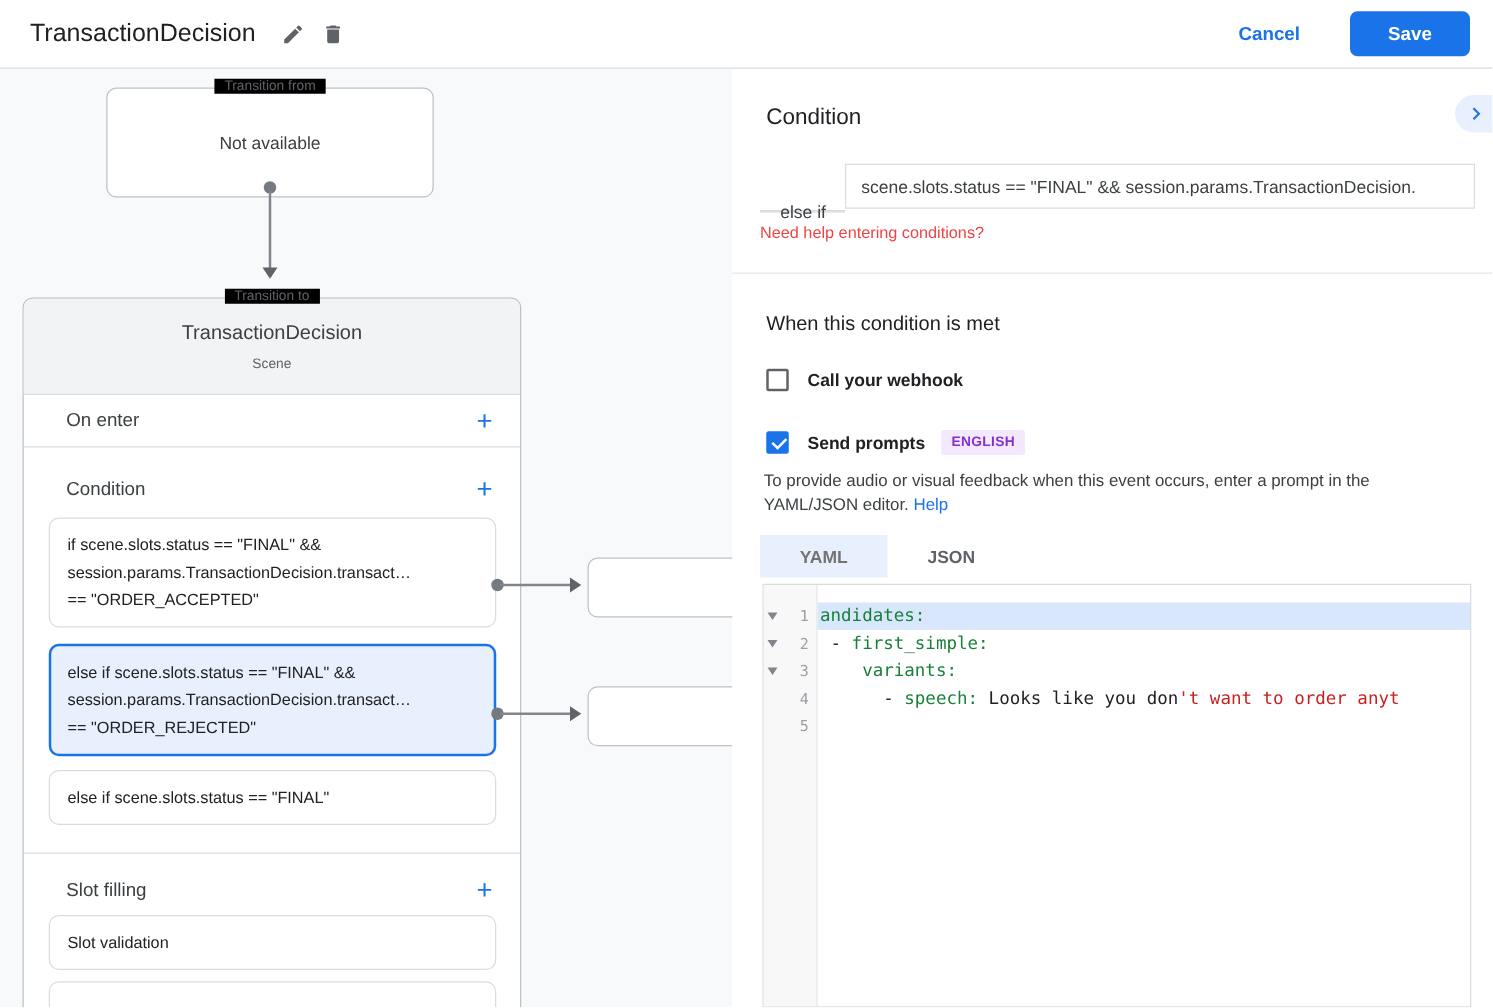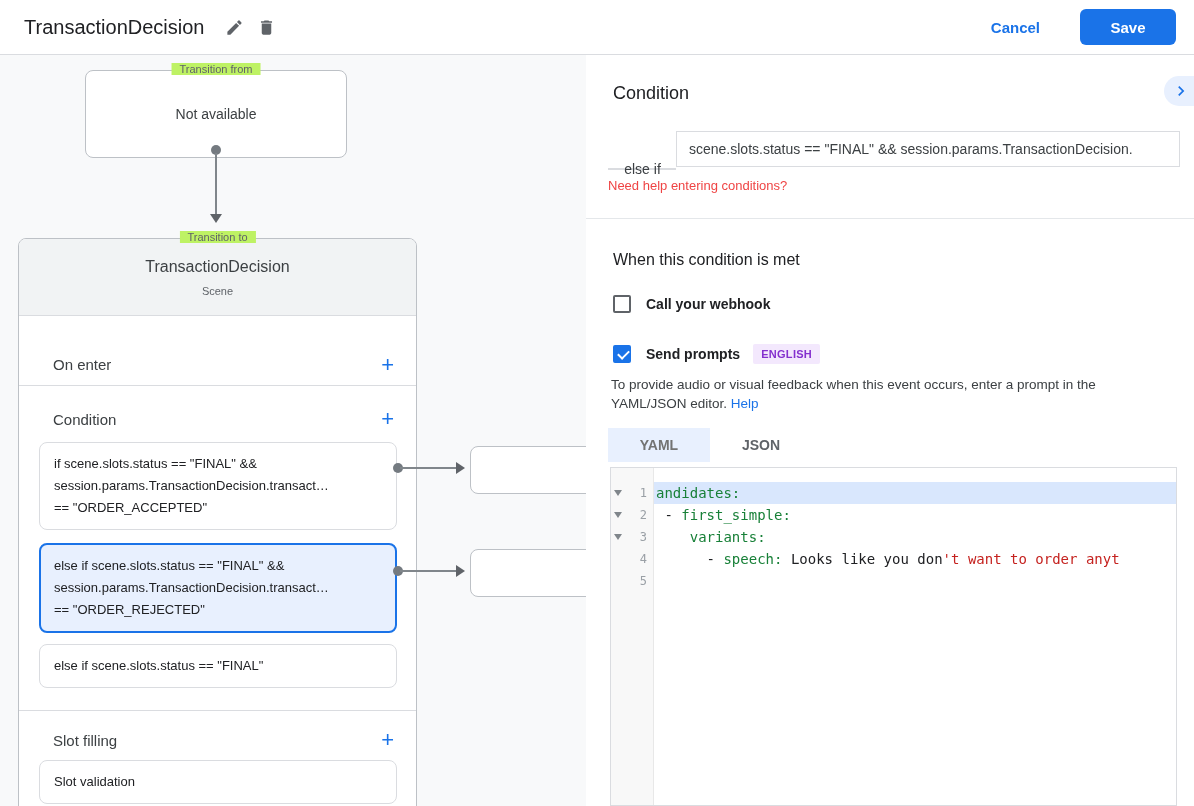--- a/index.html
+++ b/index.html
@@ -16,39 +16,39 @@
   .icon-btn svg { width:19px; height:19px; fill:#5f6368; }
   .topbar-spacer { flex:1; }
   .cancel-btn { background:none; border:none; color:#1a73e8; font-size:15px; font-weight:bold;
                 font-family:"Liberation Sans",sans-serif; margin-right:40px; cursor:pointer; }
   .save-btn { width:96px; height:36px; background:#1a73e8; border:none; border-radius:6px;
               color:#fff; font-size:15px; font-weight:bold; font-family:"Liberation Sans",sans-serif;
               margin-right:18px; cursor:pointer; }
 
   
   .canvas { position:absolute; left:0; top:55px; width:586px; height:751px; background:#f8f9fa; overflow:hidden; }
-  .legend { position:absolute; top:-8px; left:50%; transform:translateX(-50%); background:#bef264;
+  .legend { position:absolute; top:-8px; left:50%; transform:translateX(-50%); background:#000000;
             padding:0 8px; font-size:11px; color:#5f6368; white-space:nowrap; }
   .tfrom { position:absolute; left:85px; top:15px; width:262px; height:88px; background:#fff;
            border:1px solid #bdc1c6; border-radius:8px; }
   .tfrom-text { display:flex; width:100%; height:100%; align-items:center; justify-content:center;
                 font-size:14px; color:#3c4043; }
   .vdot { position:absolute; left:211px; top:90px; width:10px; height:10px; border-radius:50%; background:#747a80; }
   .vline { position:absolute; left:215px; top:98px; width:2px; height:62px; background:#80868b; }
   .varrow { position:absolute; left:210px; top:159px; width:0; height:0;
             border-left:6px solid transparent; border-right:6px solid transparent; border-top:9px solid #5f6368; }
 
   .tto { position:absolute; left:18px; top:183px; width:399px; height:640px; background:#fff;
          border:1px solid #bdc1c6; border-radius:8px; }
   .tto-header { height:77px; background:#f1f3f4; border-bottom:1px solid #dadce0;
                 border-radius:7px 7px 0 0; text-align:center; padding-top:19px; }
   .tto-title { font-size:16px; color:#3c4043; }
   .tto-sub { font-size:11px; color:#5f6368; margin-top:9px; }
   .row-onenter { height:42px; border-bottom:1px solid #dadce0; display:flex; align-items:center;
-                 padding:0 22px 0 34px;margin-top:28px; }
+                 padding:0 22px 0 34px; }
   .row-label { font-size:15px; color:#3c4043; flex:1; }
   .plus { color:#1a73e8; font-size:22px; line-height:1; background:none; border:none; cursor:pointer;
           font-family:"Liberation Sans",sans-serif; }
   .sec { border-bottom:1px solid #dadce0; padding-bottom:22px; }
   .sec.last { border-bottom:none; padding-bottom:0; }
   .sec-label-row { display:flex; align-items:center; padding:22px 22px 0 34px; }
   .sec.last .sec-label-row { padding-top:18px; }
   .card { background:#fff; border:1px solid #dadce0; border-radius:8px; margin:12px 19px 0 20px;
           padding:10px 14px; font-size:13px; line-height:22px; color:#202124; cursor:pointer; }
   .card.c2 { margin-top:13px; }

